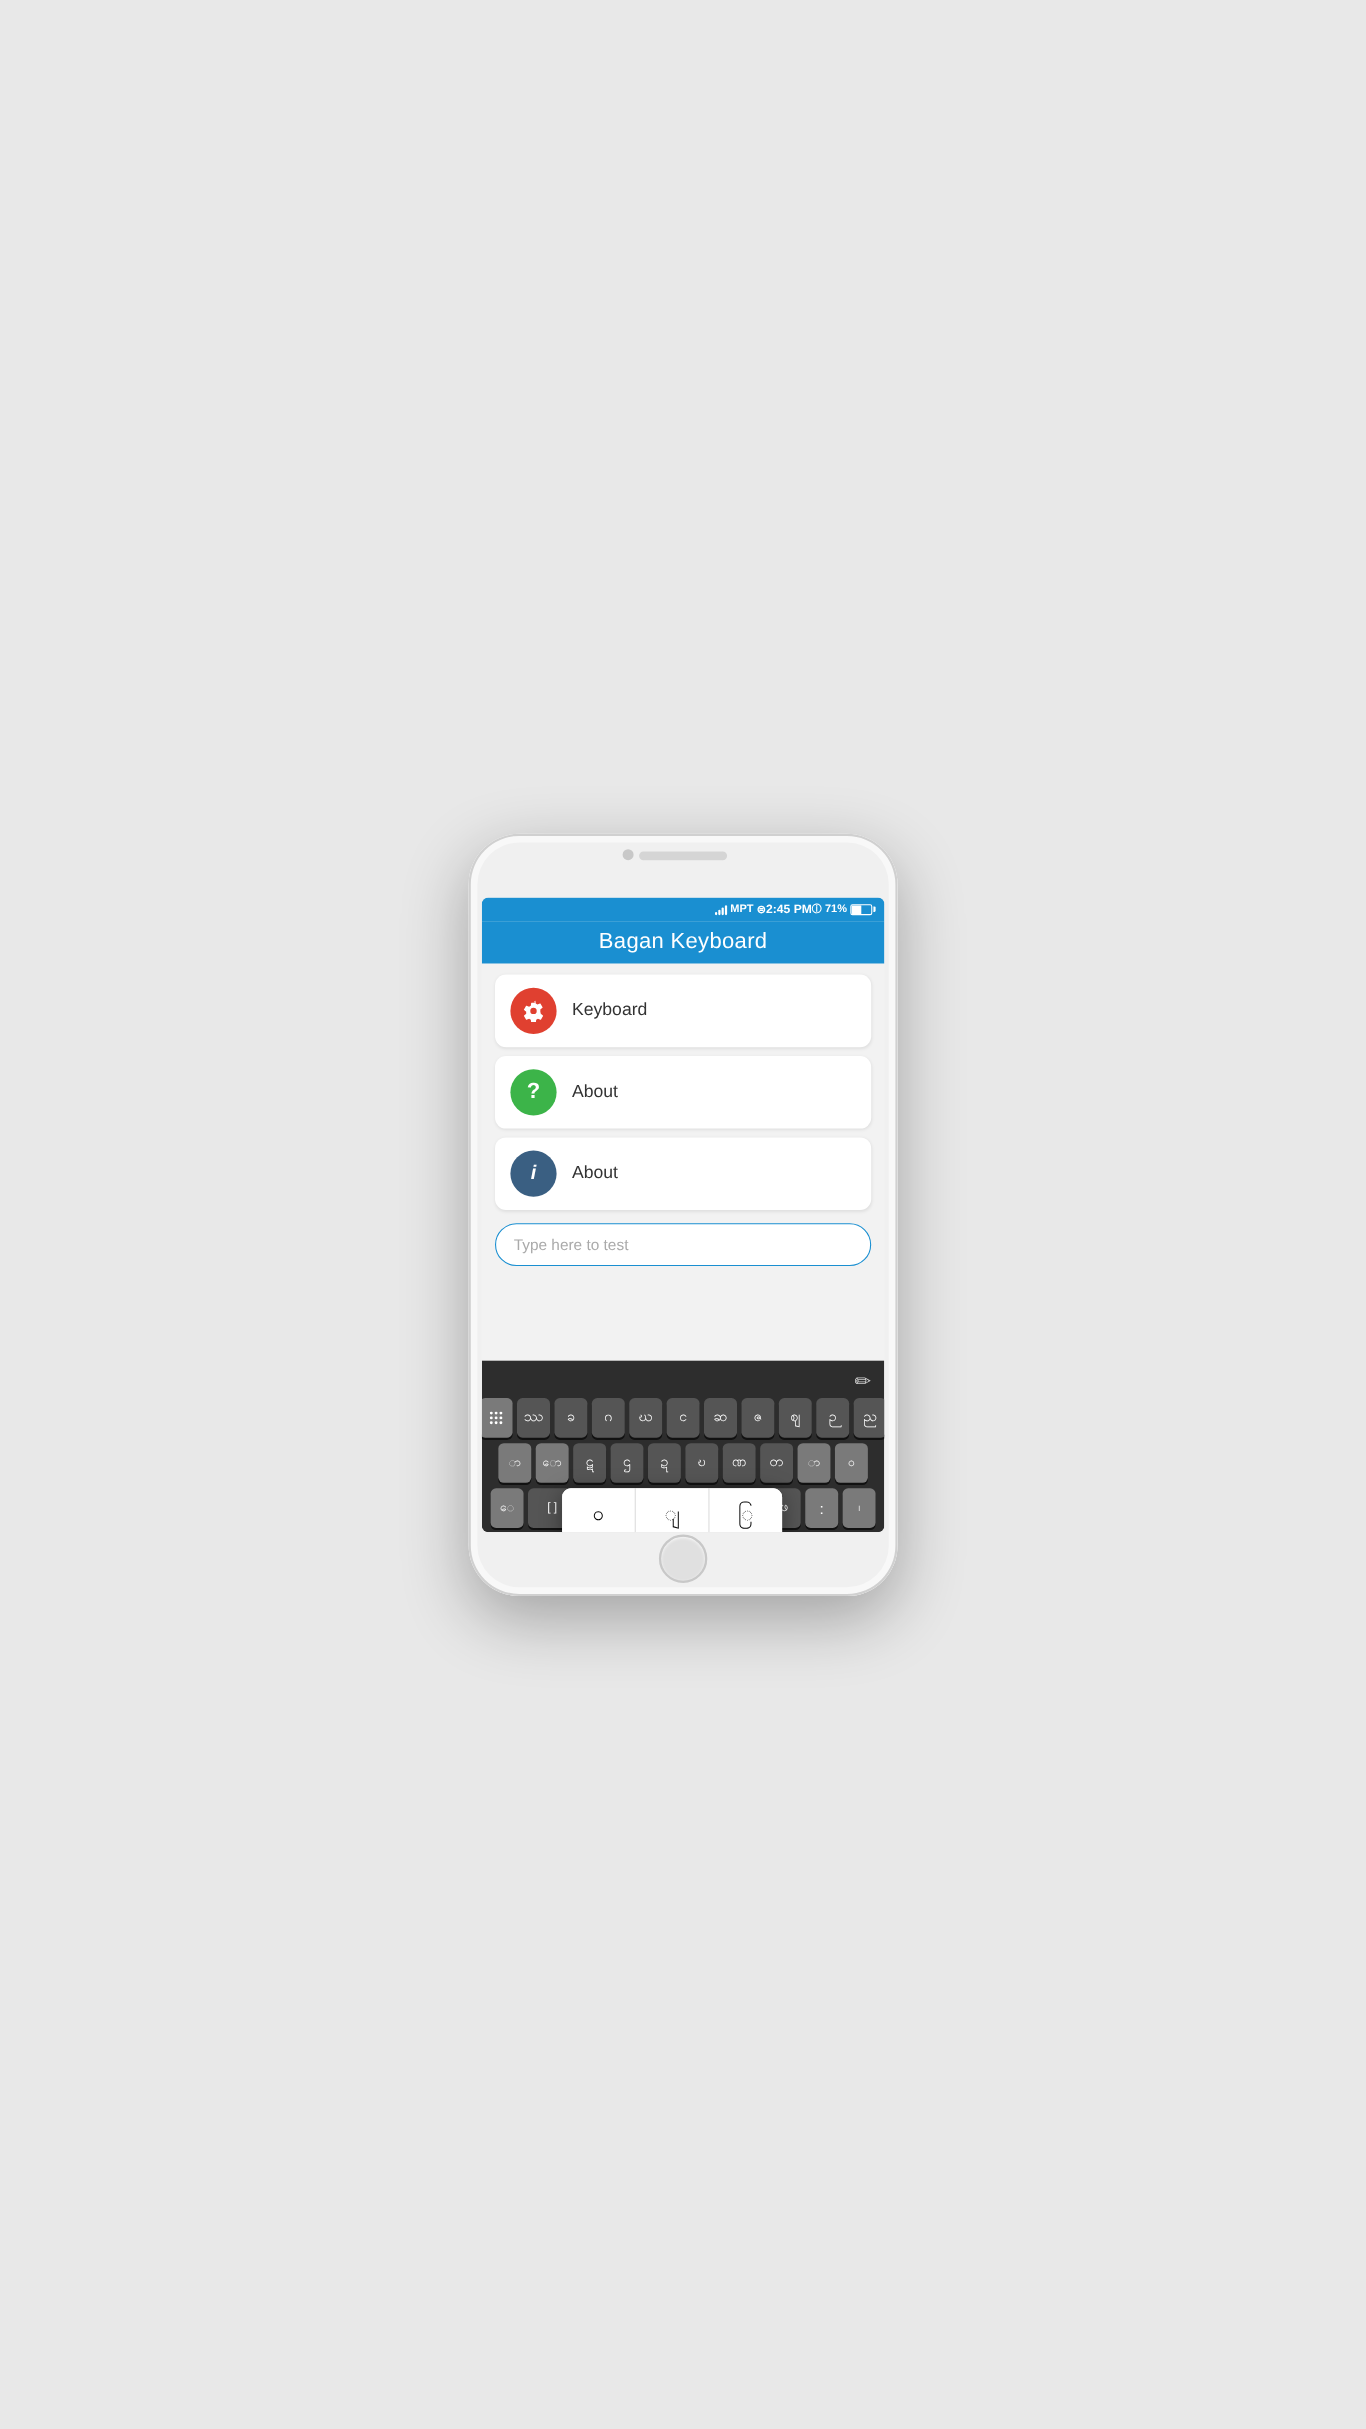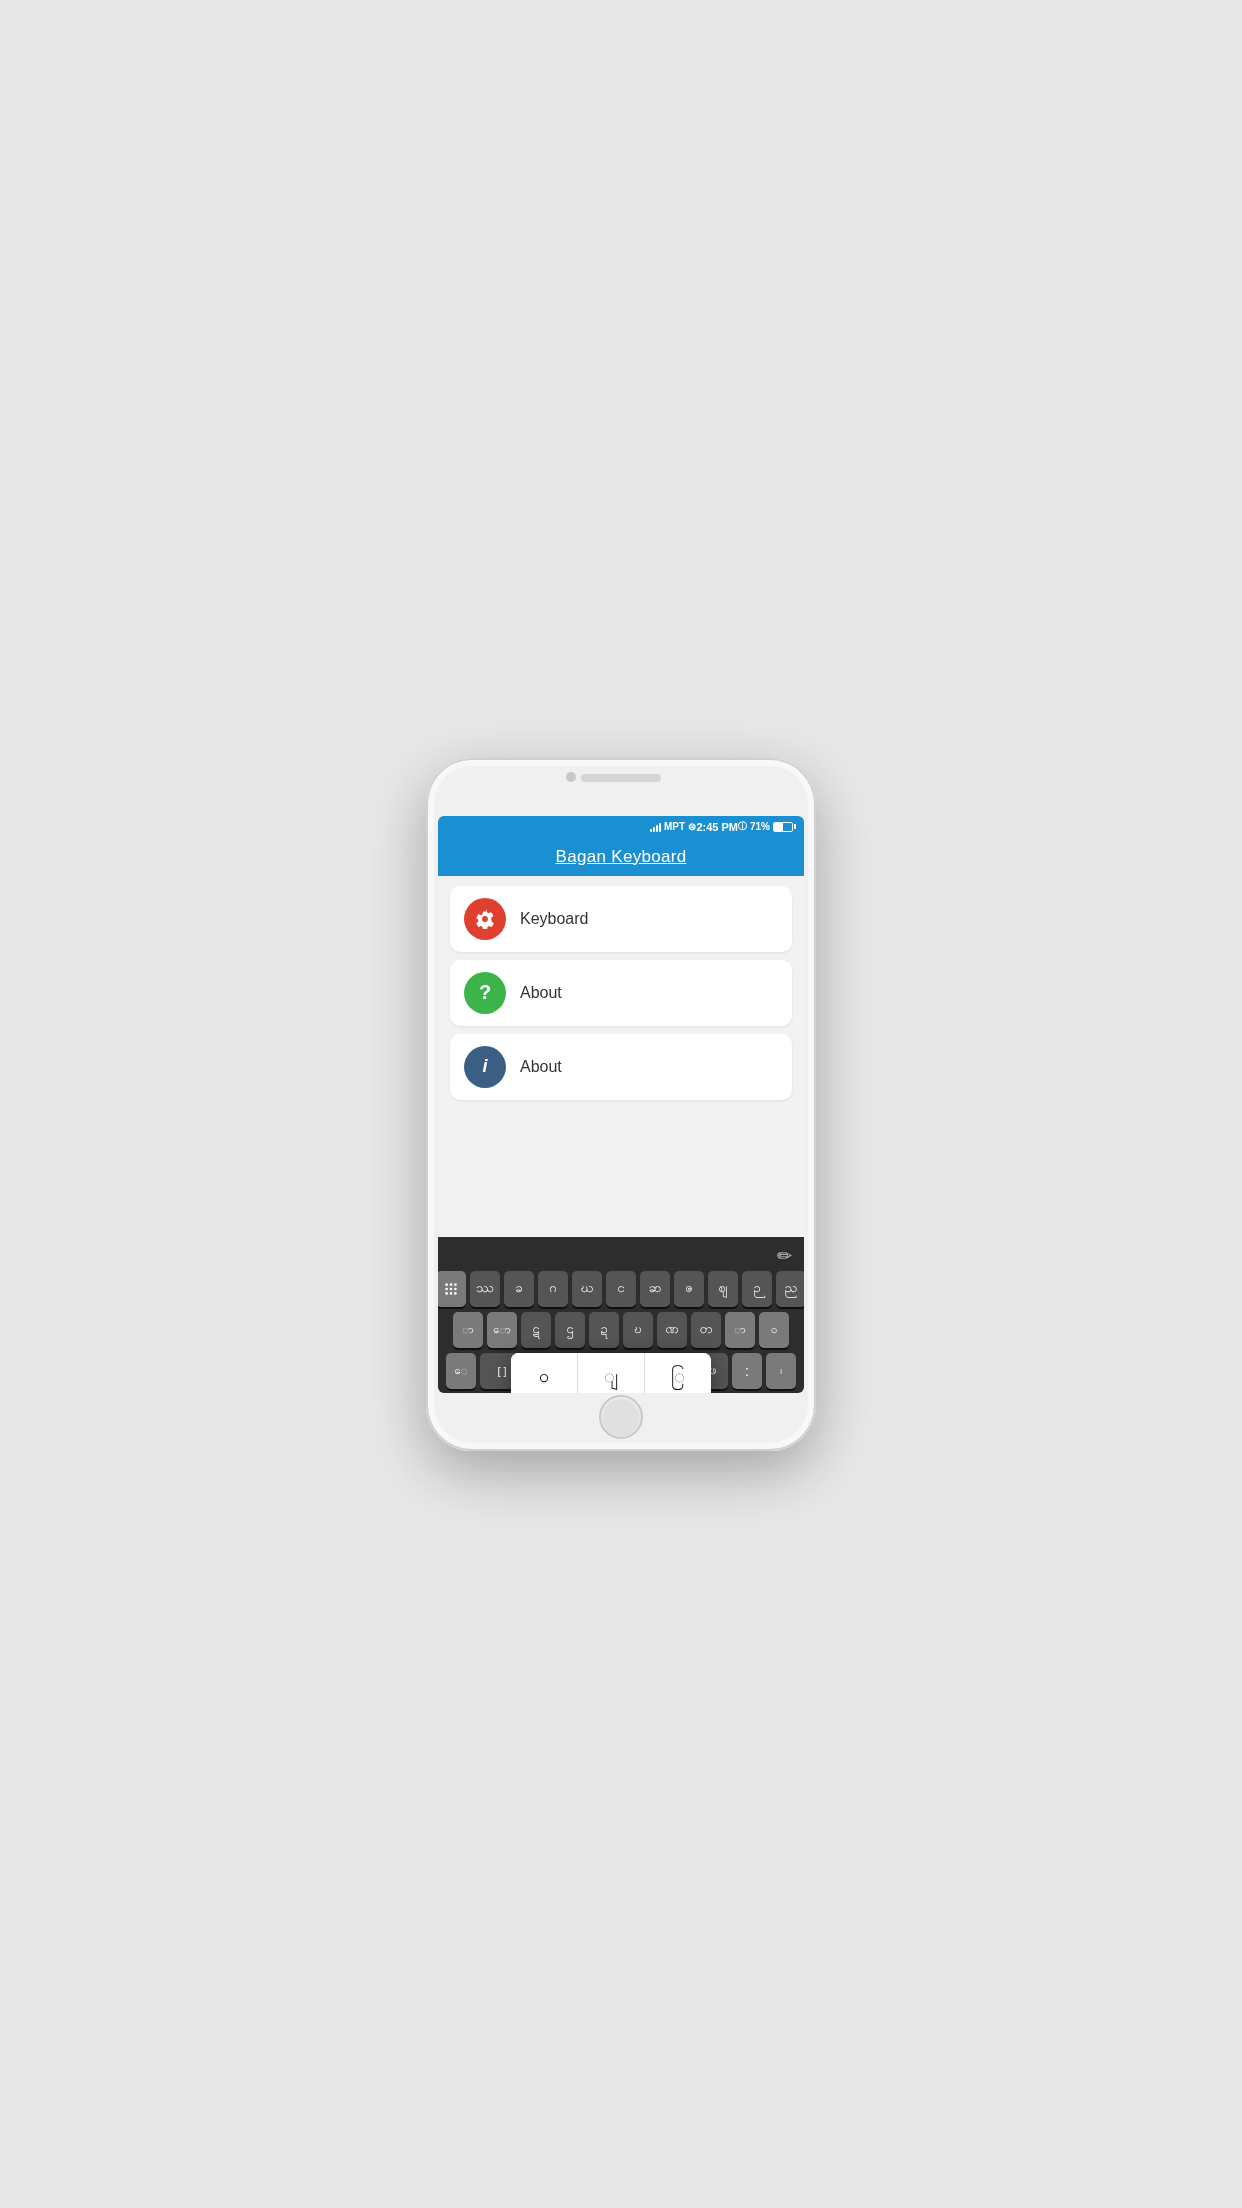--- a/index.html
+++ b/index.html
@@ -101,24 +101,23 @@
     }
 
     
     .nav-bar {
       background: #1a8fd1;
       height: 38px;
       display: flex;
       align-items: center;
       justify-content: center;
       color: white;
-      font-size: 17px;
+      font-size: 20px;
       font-weight: 400;
       letter-spacing: 0.3px;
-      text-decoration: underline;
     }
 
     
     .content {
       background: #f2f2f2;
       flex: 1;
       padding: 10px 12px;
       display: flex;
       flex-direction: column;
       gap: 8px;
@@ -365,20 +364,23 @@
             <span class="menu-label">About</span>
           </div>
 
           <div class="menu-item">
             <div class="menu-icon icon-about">
               <span style="font-size:18px;font-weight:700;font-style:italic;color:white;">i</span>
             </div>
             <span class="menu-label">About</span>
           </div>
 
+          <div class="test-input">
+            <span style="color:#aaa;font-size:14px;">Type here to test</span>
+          </div>
         </div>
 
         <div class="keyboard">
 
           <div class="keyboard-toolbar">
             <div style="color:#ccc;font-size:18px;">✏</div>
           </div>
 
           <div class="keyboard-rows">
 

